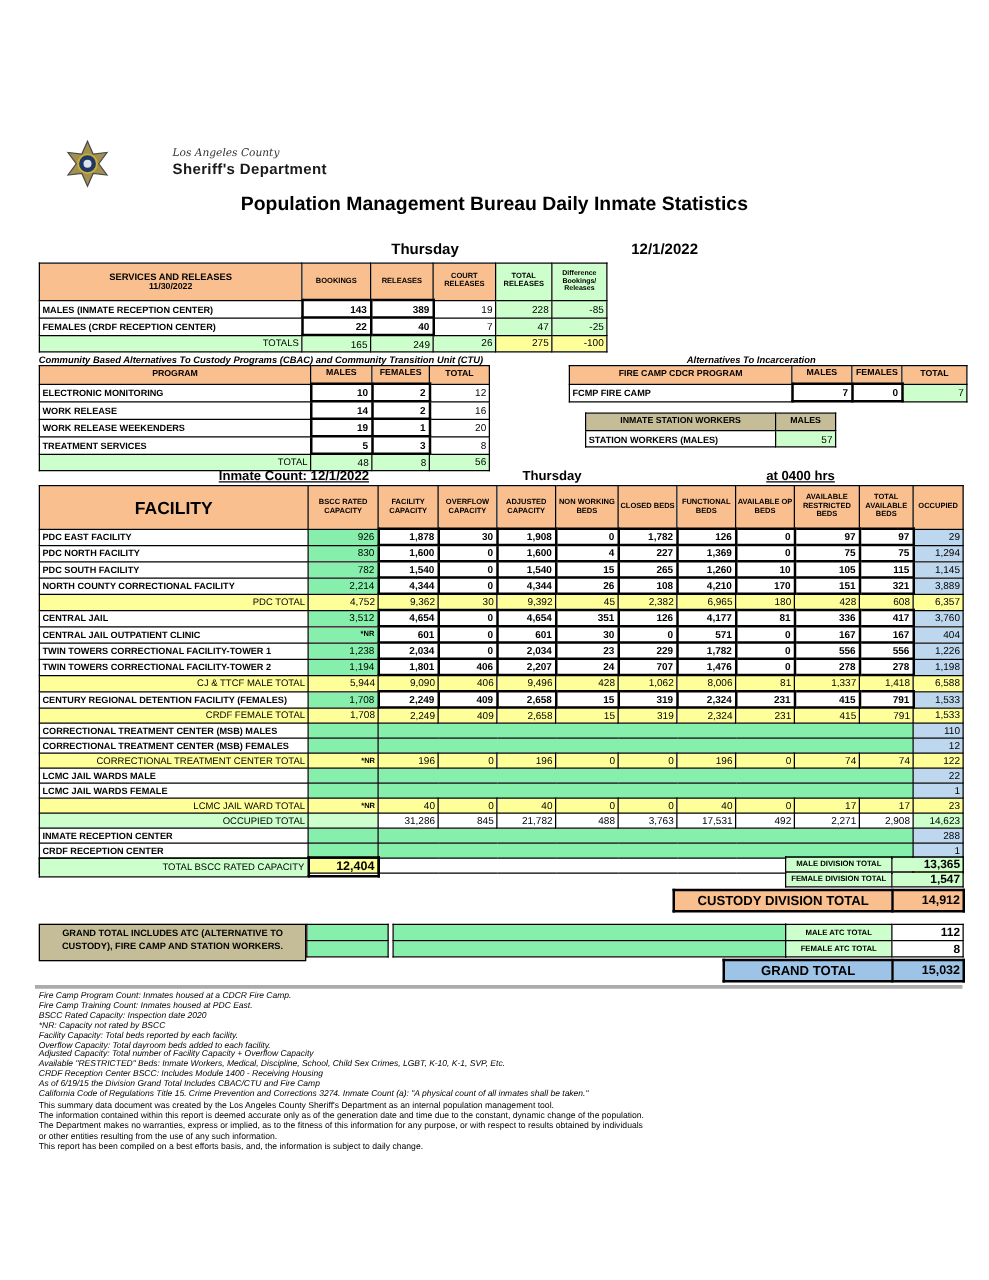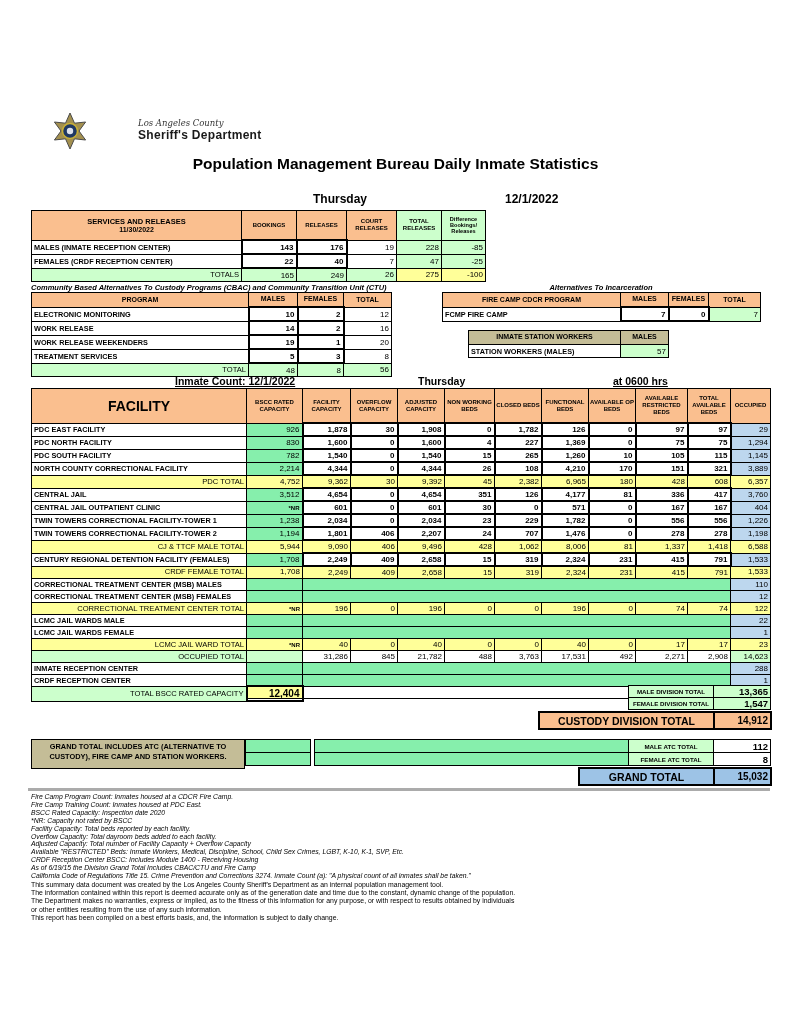--- a/index.html
+++ b/index.html
@@ -35,21 +35,21 @@
   #bookings thead th{height:26px;}
   #bookings tbody td{height:12px;}
   .bk-t1{font-size:7.5px;font-weight:bold;text-align:center;}
   .bk-t2{font-size:7px;font-weight:bold;text-align:center;}
   
   .sec-title{font-size:7.5px;font-weight:bold;font-style:italic;}
   #cbac-title{left:31px;top:283px;}
   #alt-title{left:442px;top:283px;width:318px;text-align:center;}
   #cbac{left:31px;top:292px;width:360px;}
   #cbac th{height:11px;} #cbac td{height:12px;}
-  #firecamp{left:442px;top:292px;width:318px;}
+  #firecamp{left:455px;top:292px;width:318px;}
   #firecamp th{height:11px;} #firecamp td{height:12px;}
   #station{left:468px;top:330px;width:200px;}
   #station th{height:11px;} #station td{height:12px;}
   
   #facility{left:31px;top:388px;width:739px;}
   #facility thead th{height:31px;}
   #facility tbody td{height:11px;line-height:10px;}
   .fac-h{font-size:14px;font-weight:bold;text-align:center;}
   
   #bscc-row{left:31px;top:685px;width:271px;}
@@ -116,21 +116,21 @@
         <th class="hc o">RELEASES</th>
         <th class="hc o">COURT RELEASES</th>
         <th class="hc g">TOTAL RELEASES</th>
         <th class="hc g" style="font-size:5.6px">Difference Bookings/ Releases</th>
       </tr>
     </thead>
     <tbody id="bookings-body">
         <tr>
           <td class="lbl">MALES (INMATE RECEPTION CENTER)</td>
           <td class="n bv tk">143</td>
-          <td class="n bv tk">176</td>
+          <td class="n bv tk">389</td>
           <td class="n">19</td>
           <td class="n g">228</td>
           <td class="n g">-85</td>
         </tr>
         <tr>
           <td class="lbl">FEMALES (CRDF RECEPTION CENTER)</td>
           <td class="n bv tk">22</td>
           <td class="n bv tk">40</td>
           <td class="n">7</td>
           <td class="n g">47</td>
@@ -236,21 +236,21 @@
     <tbody>
       <tr>
         <td class="lbl">STATION WORKERS (MALES)</td>
         <td class="n g">57</td>
       </tr>
     </tbody>
   </table>
 
   <div class="abs cnt-lbl">Inmate Count: 12/1/2022</div>
   <div class="abs cnt-day">Thursday</div>
-  <div class="abs cnt-time">at 0600 hrs</div>
+  <div class="abs cnt-time">at 0400 hrs</div>
 
   <table class="abs" id="facility">
     <colgroup>
       <col style="width:215px">
         <col style="width:56px">
         <col style="width:48px">
         <col style="width:47px">
       <col style="width:47px">
         <col style="width:50px">
         <col style="width:47px">

